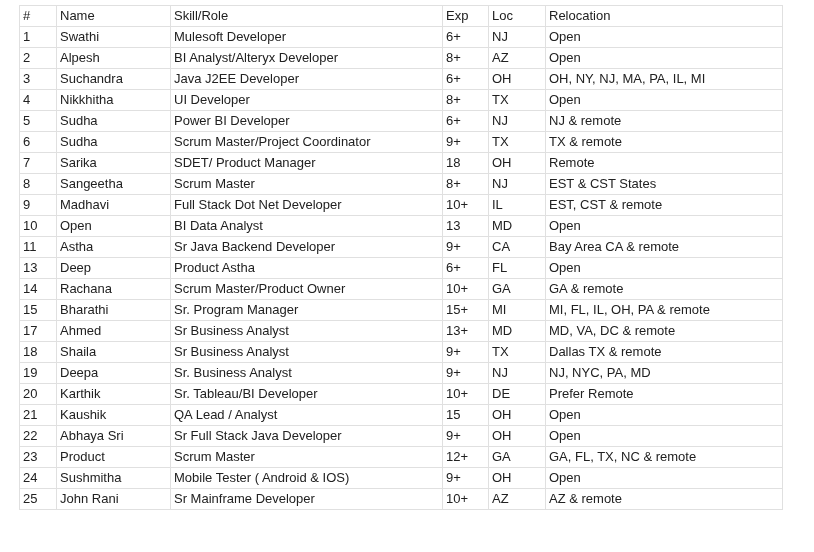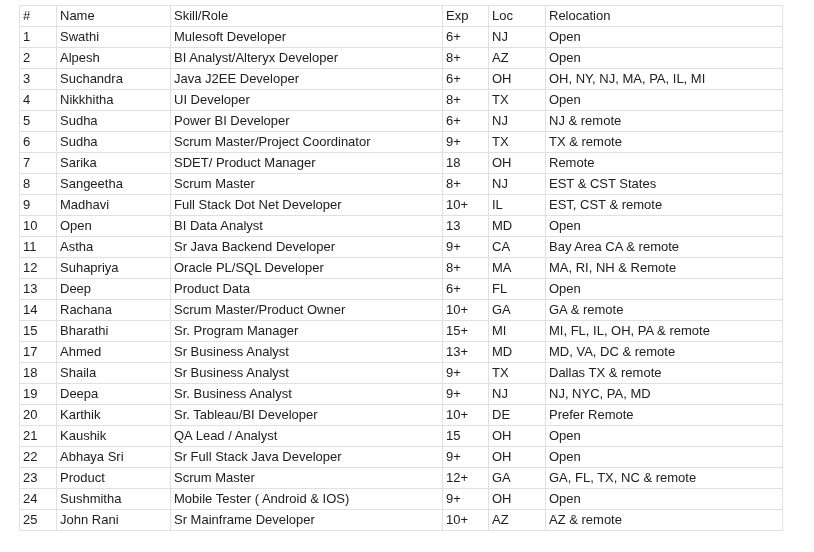--- a/index.html
+++ b/index.html
@@ -147,31 +147,23 @@
         </tr>
         <tr>
           <td>11</td>
           <td>Astha</td>
           <td>Sr Java Backend Developer</td>
           <td>9+</td>
           <td>CA</td>
           <td>Bay Area CA &amp; remote</td>
         </tr>
         <tr>
-          <td>12</td>
-          <td>Suhapriya</td>
-          <td>Oracle PL/SQL Developer</td>
-          <td>8+</td>
-          <td>MA</td>
-          <td>MA, RI, NH &amp; Remote</td>
-        </tr>
-        <tr>
           <td>13</td>
           <td>Deep</td>
-          <td>Product Data</td>
+          <td>Product Astha</td>
           <td>6+</td>
           <td>FL</td>
           <td>Open</td>
         </tr>
         <tr>
           <td>14</td>
           <td>Rachana</td>
           <td>Scrum Master/Product Owner</td>
           <td>10+</td>
           <td>GA</td>

